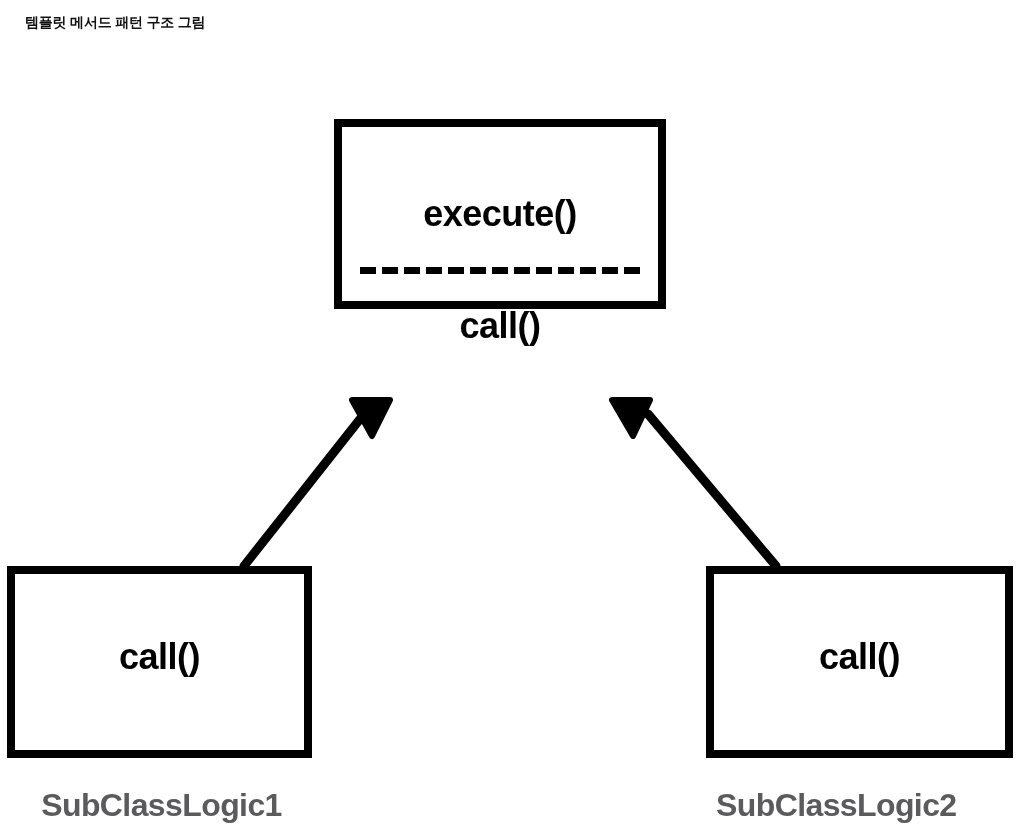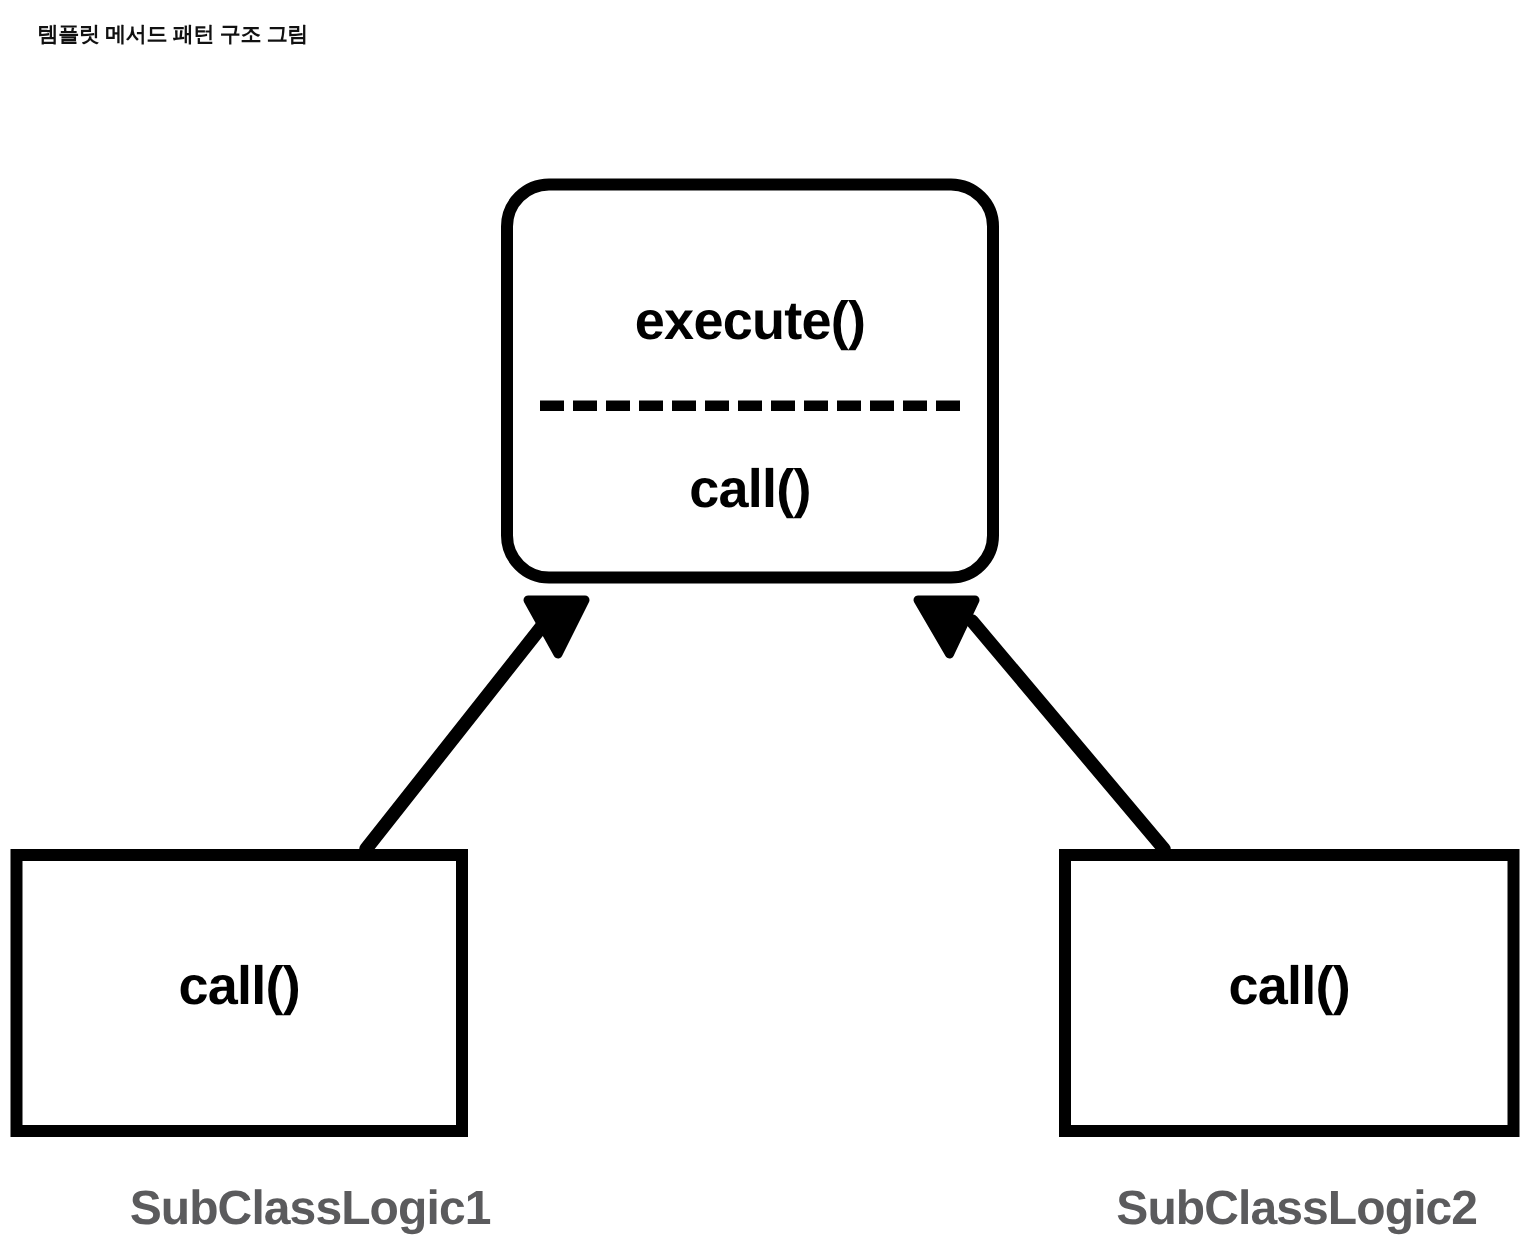--- a/index.html
+++ b/index.html
@@ -43,22 +43,21 @@
     position: absolute;
     box-sizing: border-box;
     background: #ffffff;
     border: 8px solid #000000;
   }
 
   #box-abstract-template {
     left: 334px;
     top: 119px;
     width: 332px;
-    height: 270px;
-    border-radius: 32px;
+    height: 190px;
   }
 
   #box-subclass-1 {
     left: 7px;
     top: 566px;
     width: 305px;
     height: 192px;
   }
 
   #box-subclass-2 {
@@ -79,33 +78,33 @@
   }
 
   #title-abstract-template {
     left: 334px;
     top: 57px;
     width: 332px;
     text-align: center;
   }
 
   #title-subclass-1 {
-    left: 22px;
+    left: 4px;
     top: 787px;
     width: 305px;
-    text-align: right;
+    text-align: center;
     padding-left: 10px;
     box-sizing: border-box;
   }
 
   #title-subclass-2 {
     left: 706px;
     top: 787px;
     width: 307px;
-    text-align: center;
+    text-align: left;
     padding-left: 10px;
     box-sizing: border-box;
   }
 
   
   .member-text {
     position: absolute;
     font-size: 36px;
     font-weight: bold;
     color: #000000;

